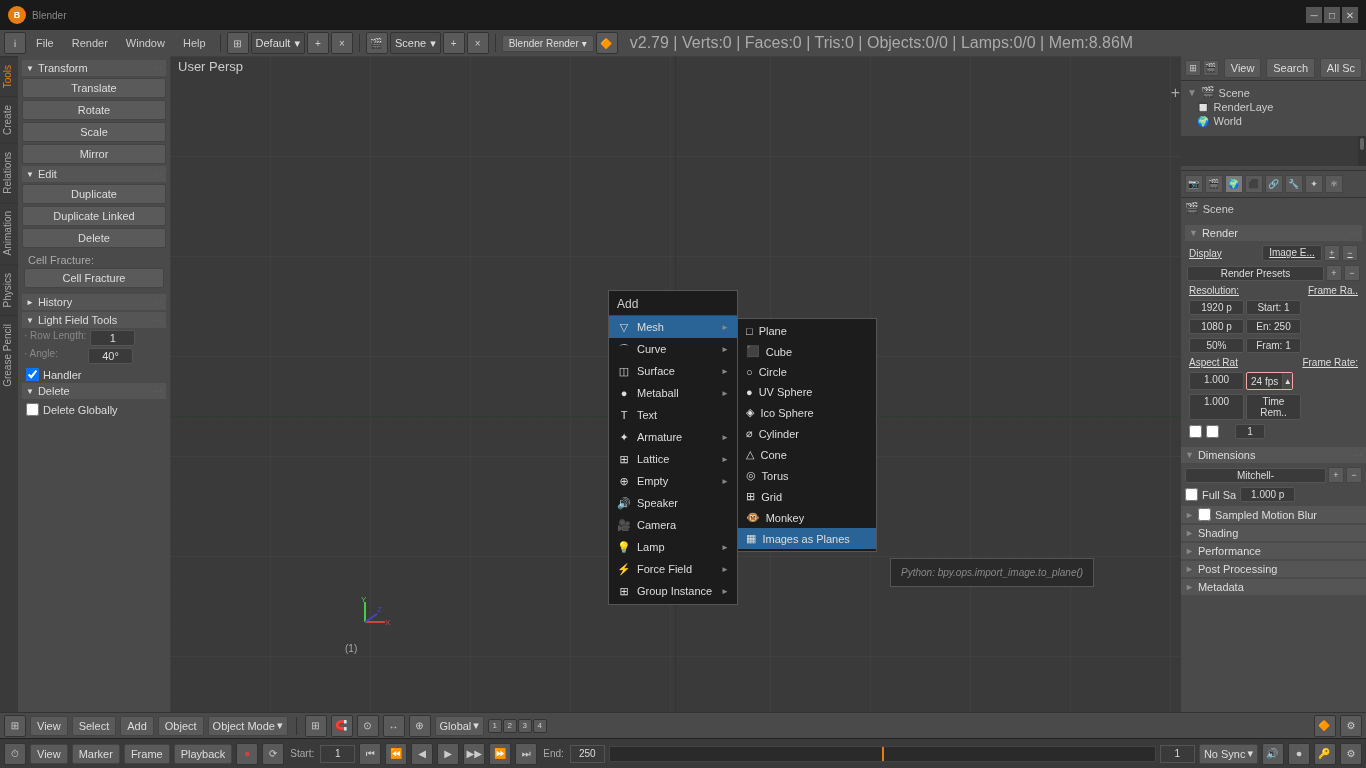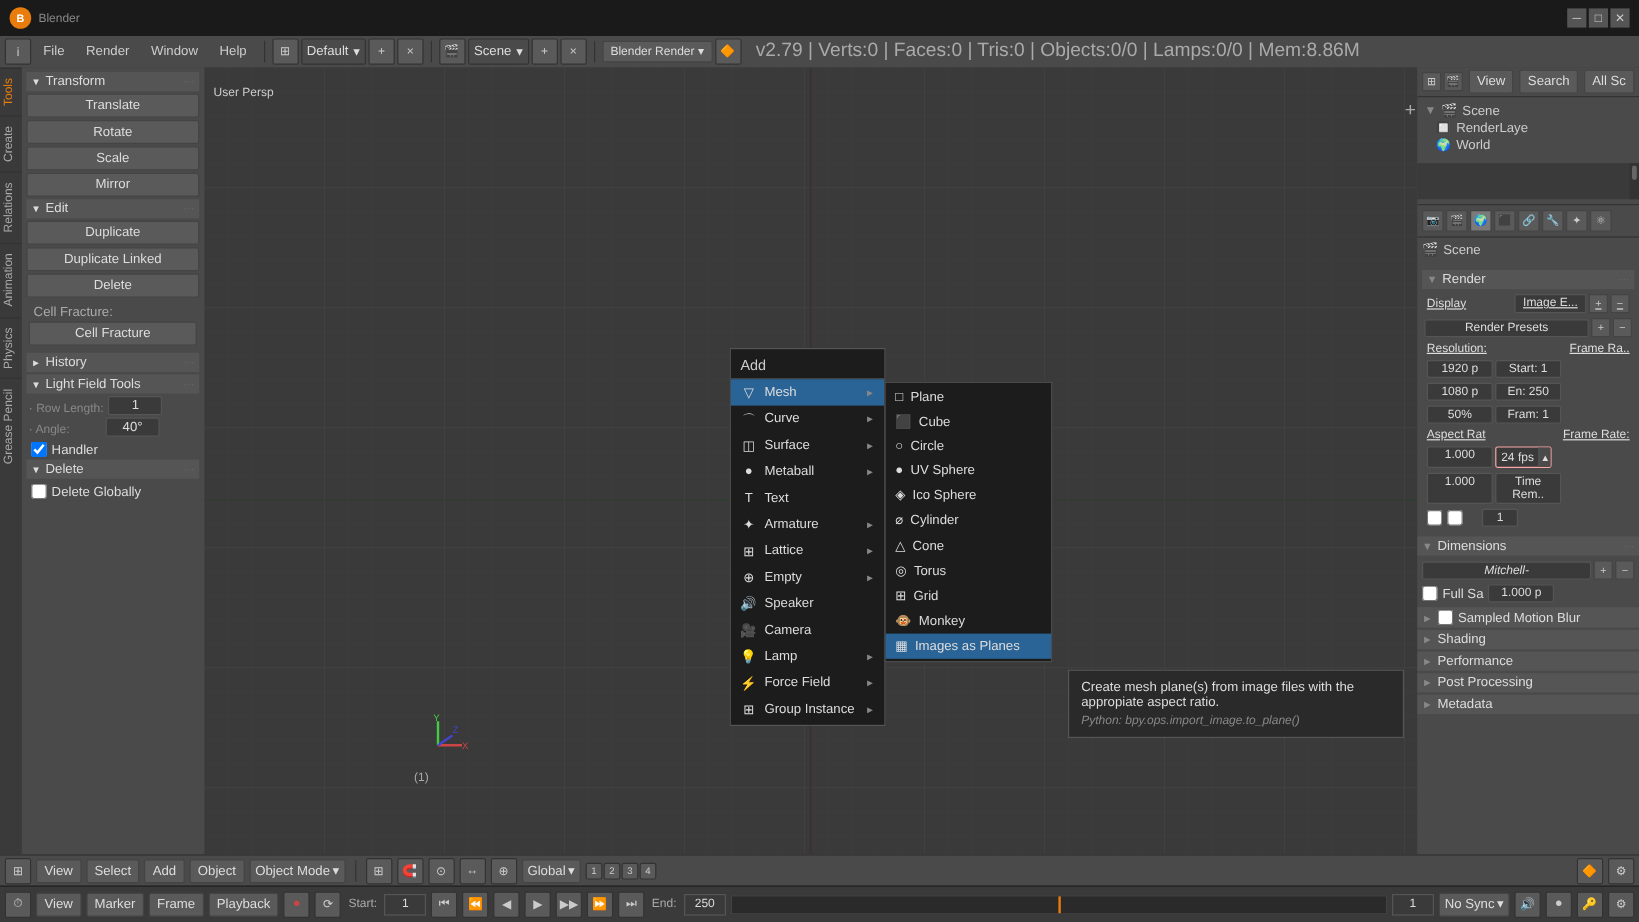--- a/index.html
+++ b/index.html
@@ -106,23 +106,23 @@
     }
 
     
     #grid-canvas {
       position: absolute;
       top: 0; left: 0; right: 0; bottom: 0;
     }
 
     .viewport-header {
       position: absolute;
-      top: 16px; left: 8px;
+      top: 3px; left: 8px;
       color: #ccc;
-      font-size: 10px;
+      font-size: 13px;
       z-index: 5;
     }
 
     
     #left-sidebar {
       position: absolute;
       top: 56px; left: 0; width: 170px; bottom: 56px;
       background: #4a4a4a;
       overflow-y: auto;
       overflow-x: hidden;
@@ -168,21 +168,21 @@
       cursor: pointer;
     }
 
     .sidebar-label {
       color: #aaa;
       font-size: 11px;
       padding: 2px 4px;
     }
 
     .input-row {
-      display: flex; align-items: flex-end; gap: 4px;
+      display: flex; align-items: flex-start; gap: 4px;
       margin: 2px 0;
       padding: 0 2px;
     }
     .num-input {
       background: #3a3a3a;
       border: 1px solid #555;
       border-radius: 2px;
       color: #ddd;
       font-size: 11px;
       padding: 1px 4px;
@@ -742,21 +742,20 @@
     <span class="item-icon">🐵</span>
     <span>Monkey</span>
   </div>
   <div class="mesh-item highlighted">
     <span class="item-icon">▦</span>
     <span>Images as Planes</span>
   </div>
 </div>
 
 <div id="tooltip">
-  <div class="tt-title">Create mesh plane(s) from image files with the appropiate aspect ratio.</div>
   <div class="tt-code">Python: bpy.ops.import_image.to_plane()</div>
 </div>
 
 <div id="right-sidebar">
   <div class="right-header">
     <div class="right-icon-row">
       <div class="r-icon">⊞</div>
       <div class="r-icon">🎬</div>
     </div>
     <button class="bottom-btn">View</button>
@@ -864,21 +863,21 @@
       <div class="render-val" style="width:30px;">1</div>
     </div>
   </div>
 
   <div class="render-section-header">
     <span class="collapse-arrow">▼</span>
     <span>Dimensions</span>
     <span style="margin-left:auto;font-size:9px;color:#666">⋯</span>
   </div>
 
-  <div style="padding:2px 4px;display:flex;align-items:center;gap:2px;font-style:italic;">
+  <div style="padding:2px 4px;display:flex;align-items:center;gap:2px;">
     <div class="render-val" style="flex:1;">Mitchell-</div>
     <div class="r-icon">+</div>
     <div class="r-icon">−</div>
   </div>
   <div style="padding:2px 4px;display:flex;align-items:center;gap:4px;">
     <input type="checkbox" style="">
     <span>Full Sa</span>
     <div class="render-val">1.000 p</div>
   </div>
 

